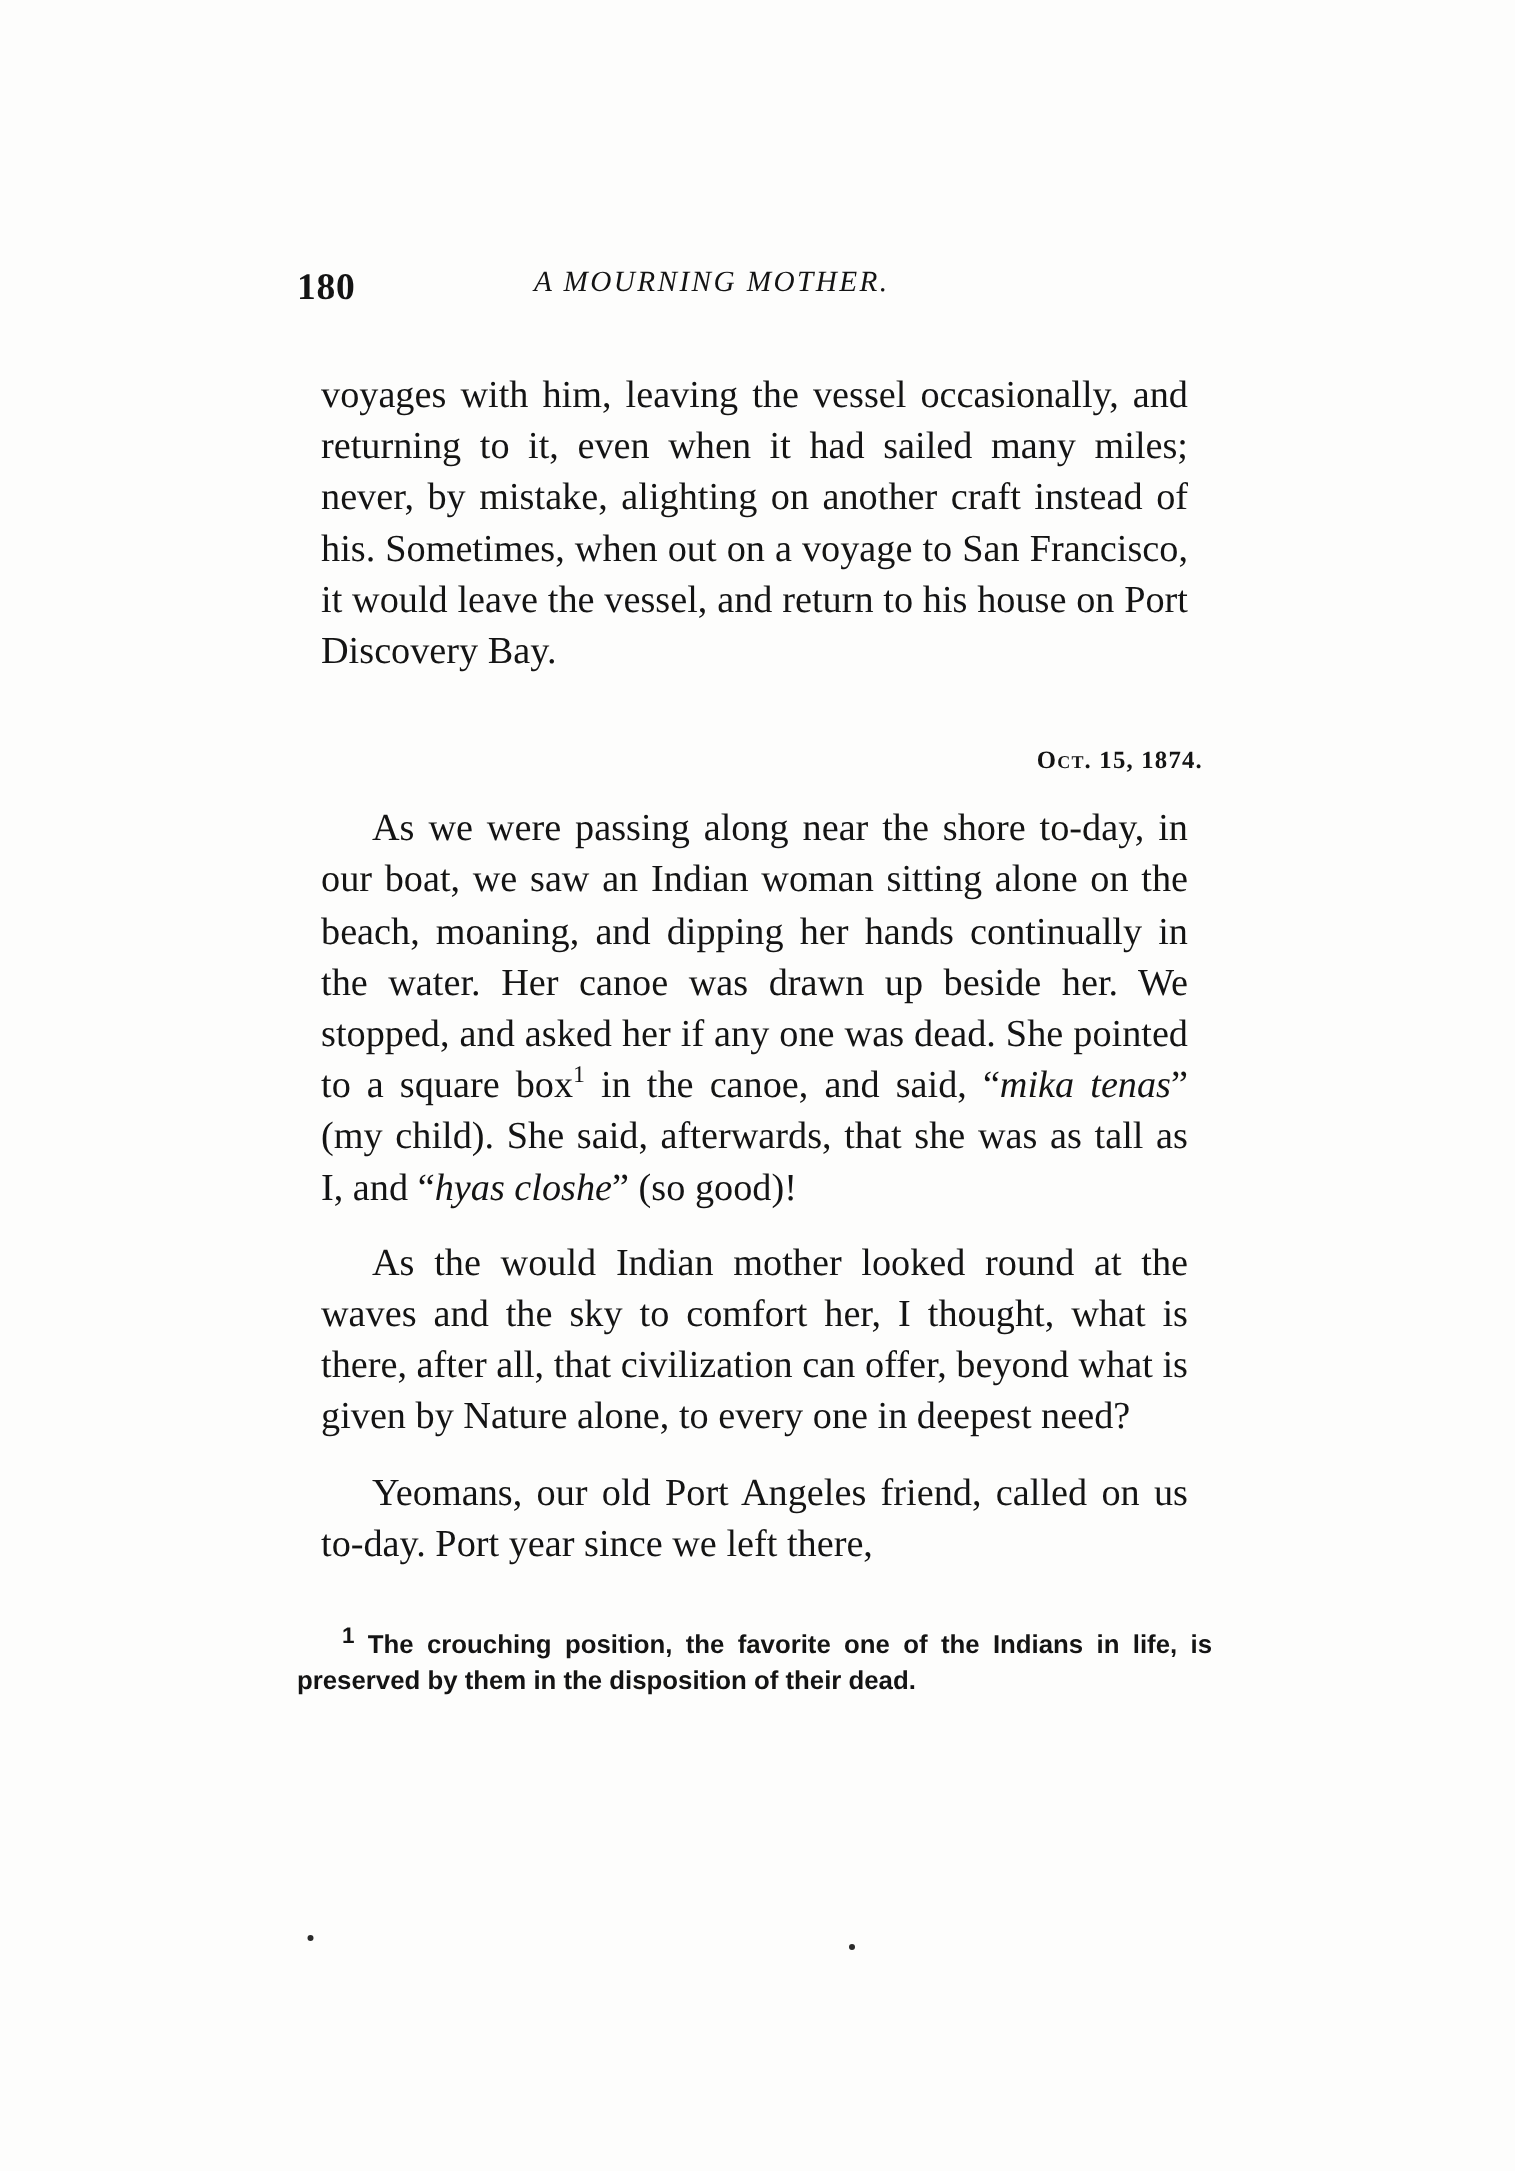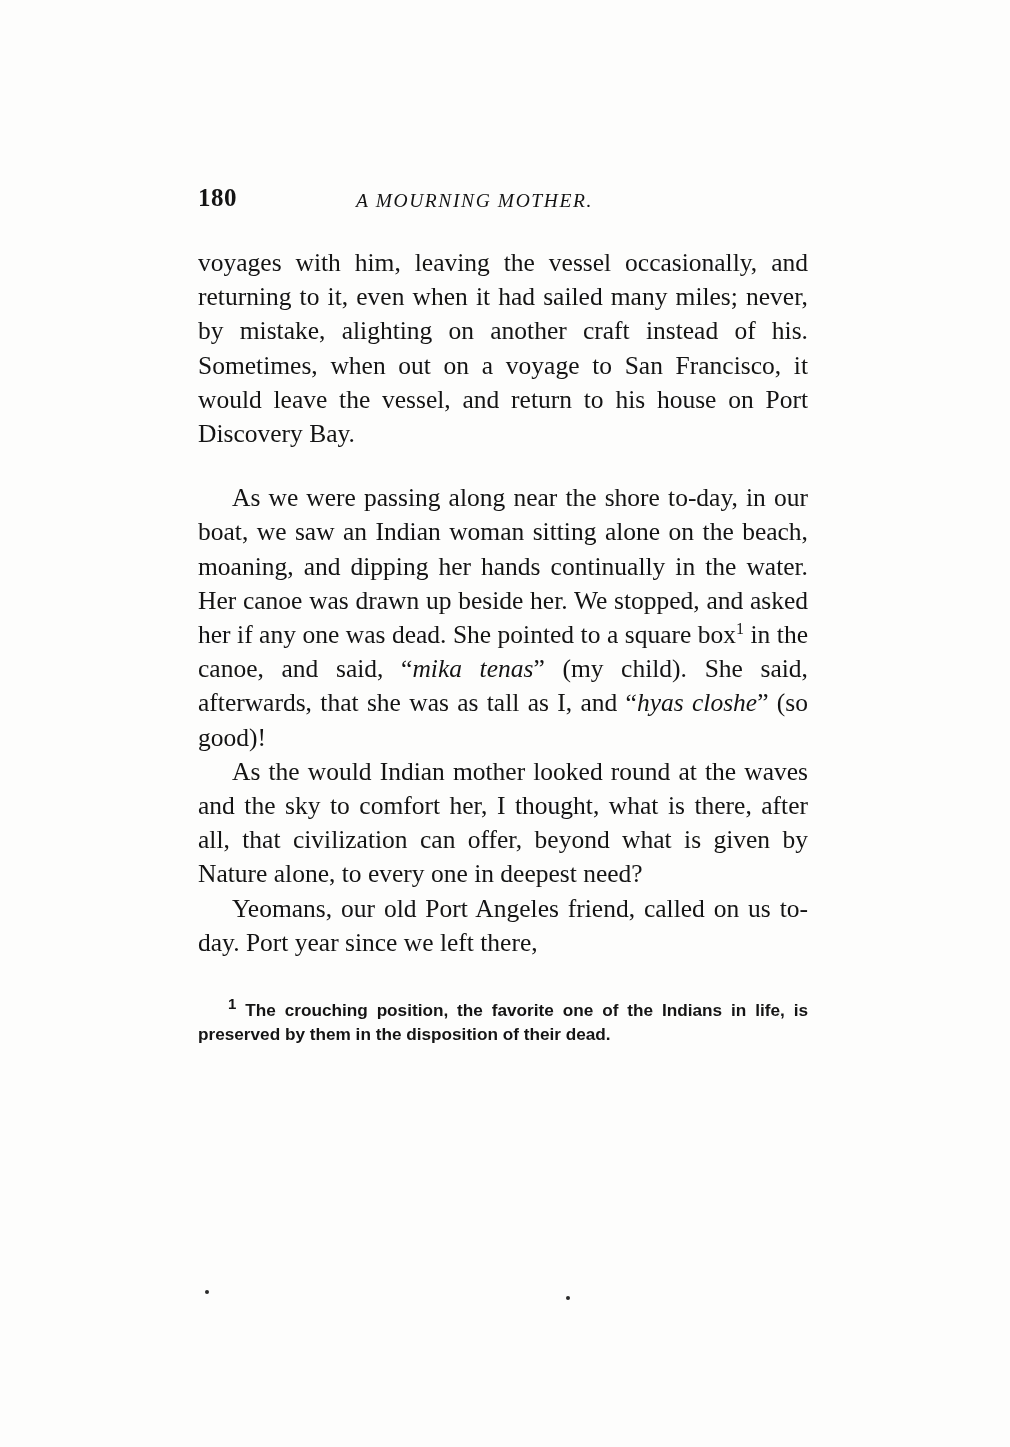--- a/index.html
+++ b/index.html
@@ -28,21 +28,21 @@
   .content {
     position: absolute;
     left: 198px;
     top: 178px;
     width: 610px;
   }
 
   
   .running-head {
     display: flex;
-    align-items: flex-end;
+    align-items: flex-start;
     height: 34px;
     margin-bottom: 34px;
   }
   .folio {
     font-size: 25px;
     font-weight: bold;
     letter-spacing: 0.5px;
     width: 158px;
     flex: none;
   }
@@ -53,21 +53,21 @@
     font-size: 19.5px;
     letter-spacing: 1.6px;
   }
 
   
   .para {
     font-size: 25.5px;
     line-height: 34.2px;
     text-align: justify;
     text-justify: inter-word;
-    margin: 0;
+    margin: 16px;
   }
   .para + .para {
     margin-top: 0;
   }
   .indent {
     text-indent: 34px;
   }
   .para .it {
     font-style: italic;
   }
@@ -132,20 +132,21 @@
 
     <div class="running-head">
       <span class="folio">180</span>
       <span class="head-title">A MOURNING MOTHER.</span>
     </div>
 
     <p class="para">voyages with him, leaving the vessel occasionally, and returning to it, even when it had sailed many miles; never, by mistake, alighting on another craft instead of his.  Sometimes, when out on a voyage to San Francisco, it would leave the vessel, and return to his house on Port Discovery Bay.</p>
 
     <div class="block-gap"></div>
 
+    <p class="datestamp">Oct. 15, 1874.</p>
 
     <p class="para indent"><span>As we were passing along near the shore to-day, in our boat, we saw an Indian woman sitting alone on the beach, moaning, and dipping her hands continually in the water.  Her canoe was drawn up beside her.  We stopped, and asked her if any one was dead.  She pointed to a square box</span><span class="fn-ref">1</span><span> in the canoe, and said, “</span><span class="it">mika tenas</span><span>” (my child).  She said, afterwards, that she was as tall as I, and “</span><span class="it">hyas closhe</span><span>” (so good)!</span></p>
 
     <p class="para indent">As the would Indian mother looked round at the waves and the sky to comfort her, I thought, what is there, after all, that civilization can offer, beyond what is given by Nature alone, to every one in deepest need?</p>
 
     <p class="para indent">Yeomans, our old Port Angeles friend, called on us to-day.  Port year since we left there,</p>
 
     <div class="footnote-zone">
       <p class="footnote footnote-first"><span class="fn-marker">1</span><span> The crouching position, the favorite one of the Indians in life, is preserved by them in the disposition of their dead.</span></p>
     </div>

